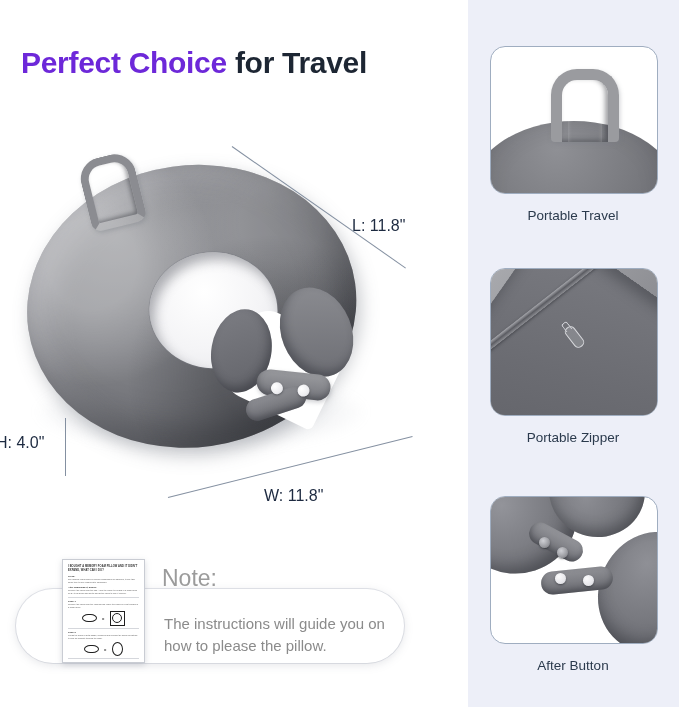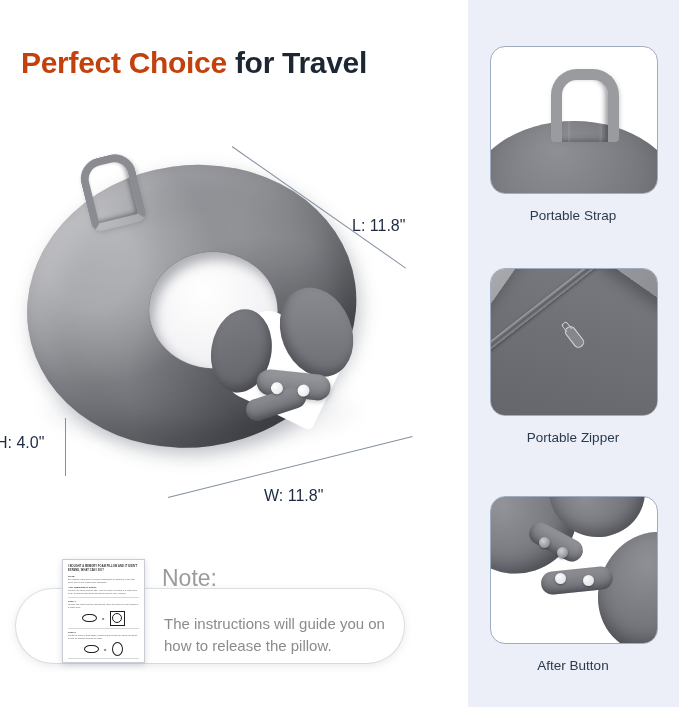--- a/index.html
+++ b/index.html
@@ -13,21 +13,21 @@
   #left-panel{
     position:absolute;left:0;top:0;width:468px;height:707px;
     background:#ffffff;overflow:hidden;
   }
 
   #page-title{
     position:absolute;left:21px;top:46px;
     font-size:30px;font-weight:bold;letter-spacing:-0.3px;
     white-space:nowrap;
   }
-  #page-title .t-accent{color:#c2410c;}
+  #page-title .t-accent{color:#6d28d9;}
   #page-title .t-dark{color:#1d2633;margin-top:20px;}
 
   
   #hero{
     position:absolute;left:8px;top:135px;width:400px;height:330px;
   }
   #hero-shadow{
     position:absolute;left:28px;top:238px;width:330px;height:78px;
     background:radial-gradient(ellipse at 50% 50%,rgba(150,155,165,.40) 0%,rgba(170,175,185,.18) 48%,rgba(255,255,255,0) 72%);
     filter:blur(5px);
@@ -349,31 +349,31 @@
       <span class="sheet-glyph flat"></span>
       <span class="sheet-arrow">▸</span>
       <span class="sheet-glyph tall"></span>
     </div>
     <div class="sheet-rule"></div>
     <div class="sheet-sub">STEP 3</div>
 
   </div>
 
   <div id="note-title">Note:</div>
-  <div id="note-body">The instructions will guide you on how to release the pillow.</div>
+  <div id="note-body">The instructions will guide you on how to please the pillow.</div>
 </div>
 
 <div id="right-panel">
 
   <div class="feature" id="feature-0">
     <div class="feature-card">
       <div id="strap-dome"></div>
       <div id="strap-loop"></div>
     </div>
-    <div class="feature-caption">Portable Strap</div>
+    <div class="feature-caption">Portable Travel</div>
   </div>
 
   <div class="feature" id="feature-1">
     <div class="feature-card">
       <div id="zip-upper"></div>
       <div id="zip-lower"></div>
       <div id="zip-seam"></div>
       <div id="zip-pull"></div>
     </div>
     <div class="feature-caption">Portable Zipper</div>

